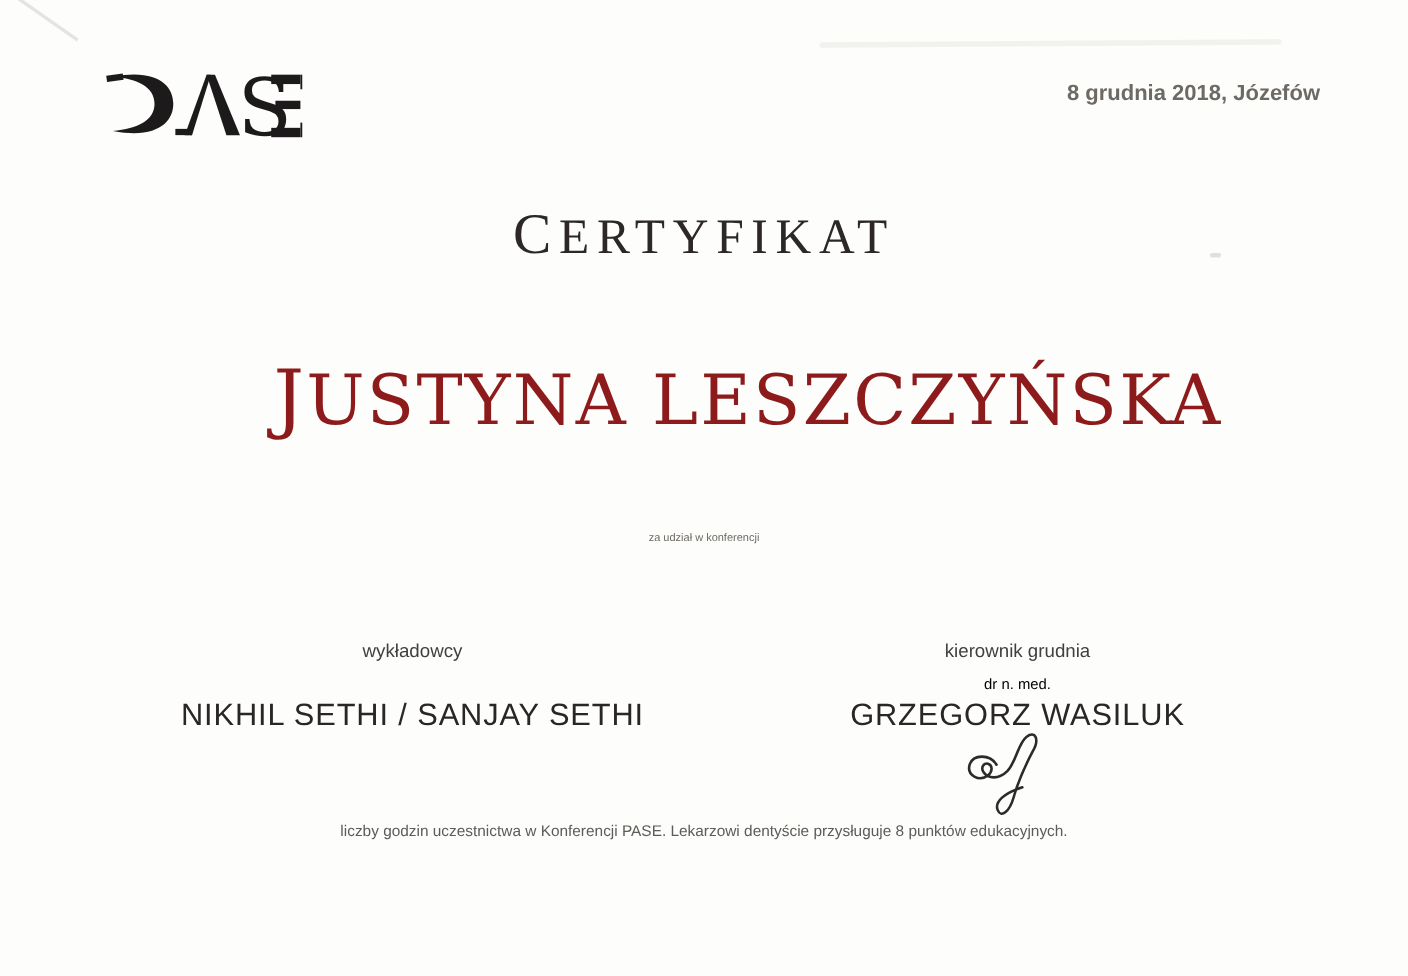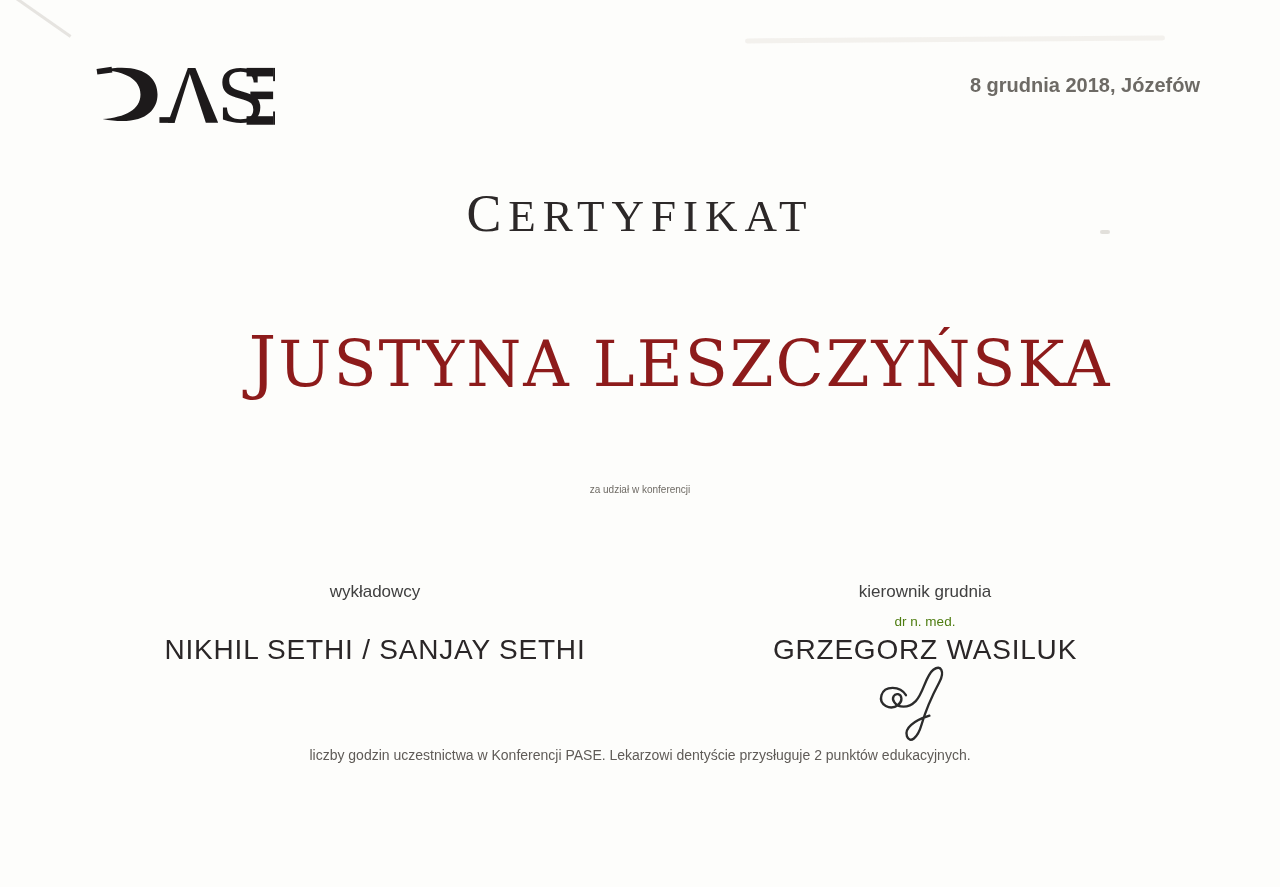--- a/index.html
+++ b/index.html
@@ -146,21 +146,21 @@
     top: 582px;
     width: inherit;
     font-size: 17px;
     color: #404040;
   }
   .small-degree {
     position: absolute;
     top: 614px;
     width: inherit;
     font-size: 13.5px;
-    color: #4d7c0f;
+    color: #000000;
   }
   .person-names {
     position: absolute;
     top: 634px;
     width: inherit;
     font-size: 28px;
     letter-spacing: 0.8px;
     color: #2a2627;
     white-space: nowrap;
   }
@@ -234,16 +234,16 @@
     <div class="small-degree">dr n. med.</div>
     <div class="person-names">GRZEGORZ WASILUK</div>
     <div class="signature-wrap">
       <svg viewBox="0 0 120 90" aria-hidden="true">
         <path d="M40,36 C34,26 18,26 15,36 C12,46 24,52 32,46 C37,42 36,36 32,35 C28,34 25,39 28,43 C32,49 42,50 50,42 C58,34 60,16 68,10 C76,4 80,12 74,23 C66,38 60,52 56,66 C52,80 44,86 41,78 C38,70 48,62 64,57" fill="none" stroke="#2b2b2b" stroke-width="2.4" stroke-linecap="round" stroke-linejoin="round"></path>
       </svg>
     </div>
   </div>
 
   <div class="footer-legal">
-    <div class="legal-line">liczby godzin uczestnictwa w Konferencji PASE. Lekarzowi dentyście  przysługuje 2 punktów edukacyjnych.</div>
+    <div class="legal-line">liczby godzin uczestnictwa w Konferencji PASE. Lekarzowi dentyście  przysługuje 8 punktów edukacyjnych.</div>
   </div>
 
 </div>
 
 </body></html>

